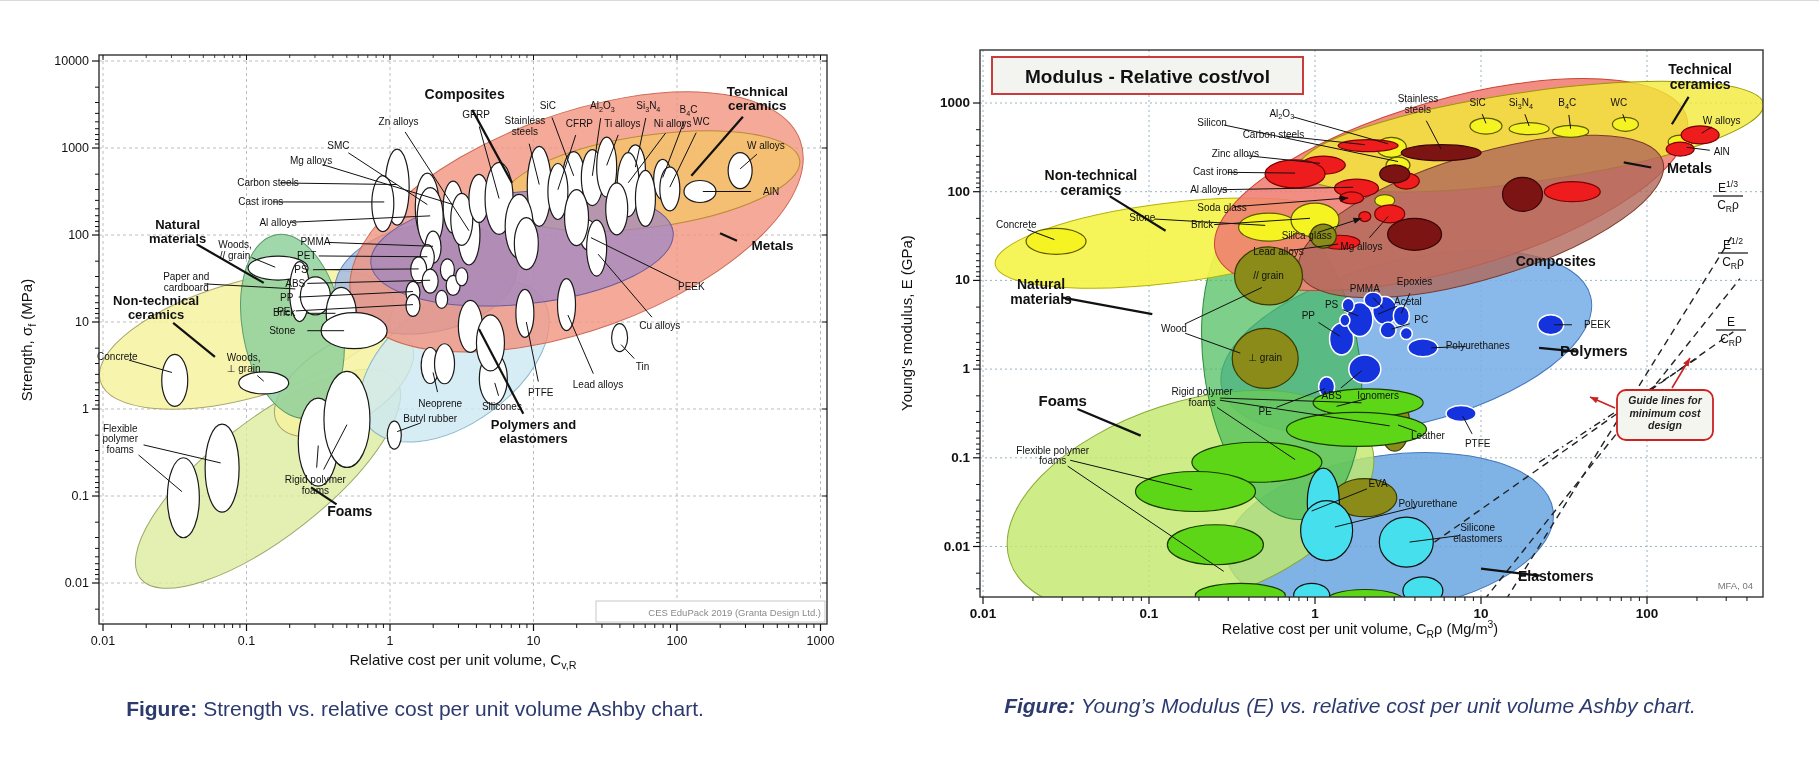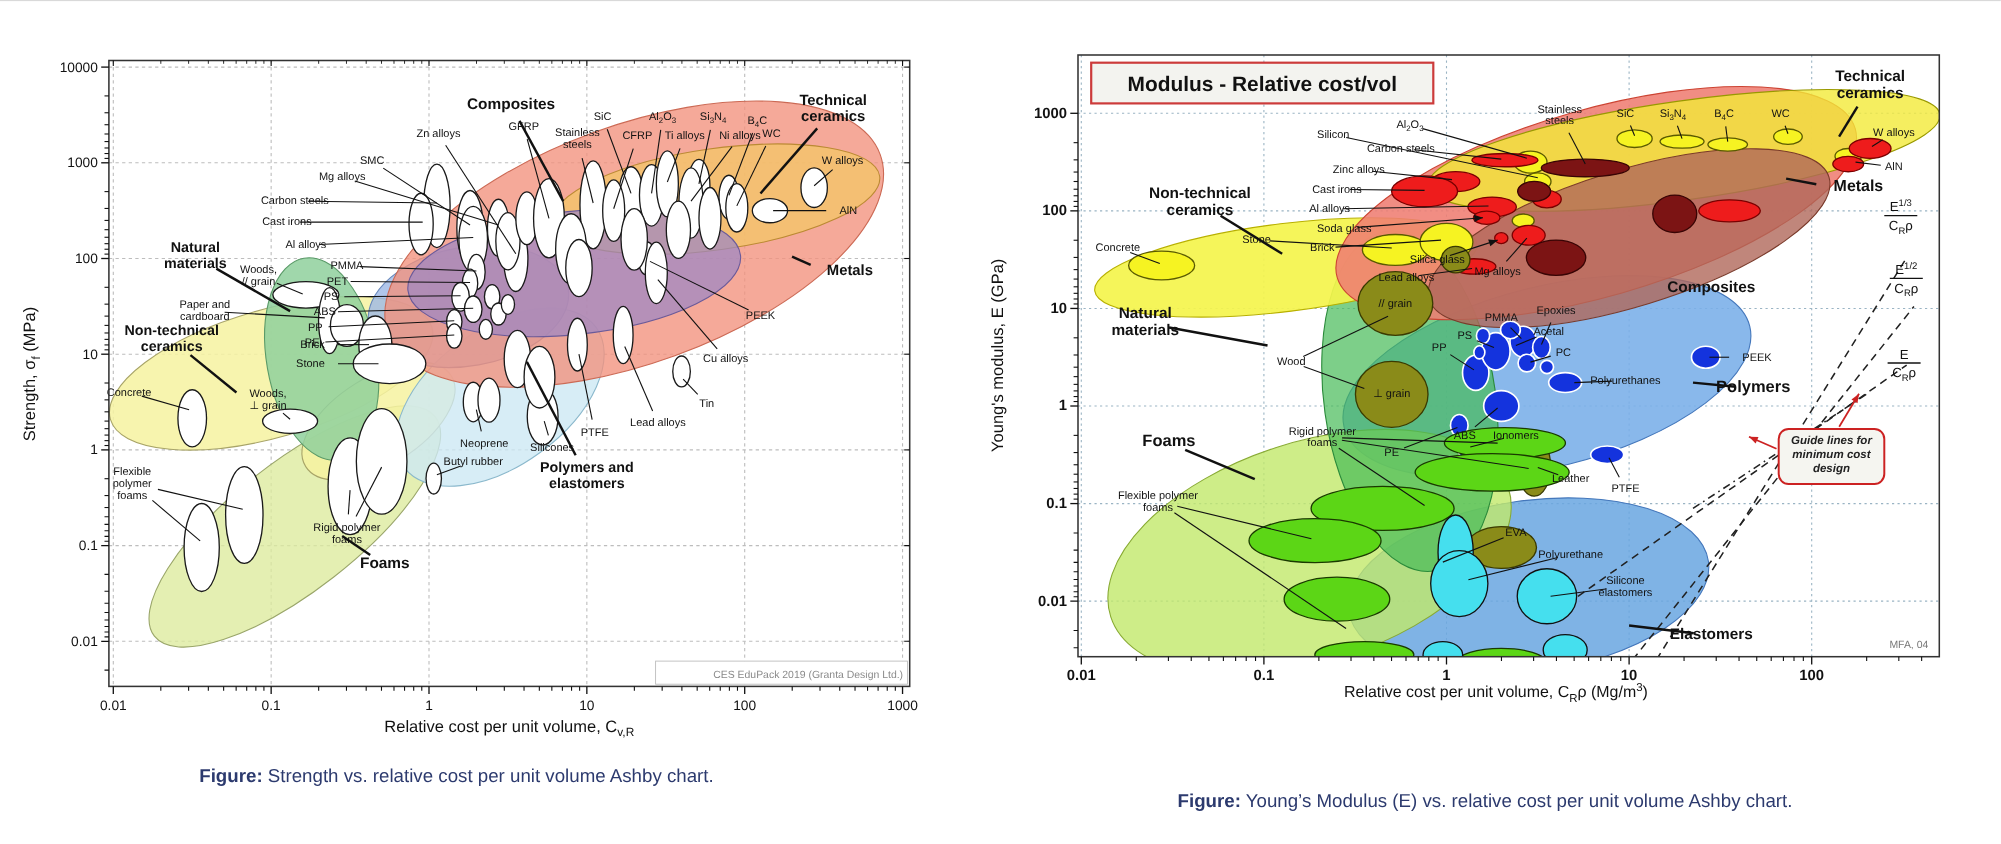--- a/index.html
+++ b/index.html
@@ -1,20 +1,20 @@
 <!DOCTYPE html>
 <html><head>
 <meta charset="utf-8">
 <style>
   html,body{margin:0;padding:0;background:#fff;width:1819px;height:767px;overflow:hidden;
     font-family:"Liberation Sans",sans-serif;}
   .canvas{position:relative;width:1819px;height:767px;background:#fff;}
   .topline{position:absolute;top:0;left:0;width:100%;height:1px;background:#d9d9d9;}
   #chart-svg{position:absolute;top:0;left:0;}
-  .caption{position:absolute;font-size:17px;color:#2c3a6e;text-align:center;line-height:1.5;}
+  .caption{position:absolute;font-size:21px;color:#2c3a6e;text-align:center;line-height:1.5;}
   .caption b{font-weight:700;}
 </style>
 </head>
 <body>
 
 <div class="canvas">
   <div class="topline"></div>
   <svg id="chart-svg" width="1819" height="688">
       <g>
         <clipPath id="clip-strength-vs-cost">
@@ -752,14 +752,14 @@
           <text x="1665" y="429" text-anchor="middle" font-size="10.5" font-style="italic" font-weight="600" fill="#222" font-family="&quot;Liberation Sans&quot;,sans-serif">design</text>
           <line x1="1672" y1="388" x2="1690" y2="358" stroke="#cc2222" stroke-width="1.6"></line>
           <polygon points="1690,358 1688.62801131886,366.5063298230684 1683.1400565942995,363.21355698833224" fill="#cc2222"></polygon>
           <line x1="1615" y1="408" x2="1590" y2="397" stroke="#cc2222" stroke-width="1.6"></line>
           <polygon points="1590,397 1598.6112838250333,397.2929008103753 1596.033756693731,403.15091701788094" fill="#cc2222"></polygon>
         </g>
         <text x="1753" y="589" text-anchor="end" font-size="9.5" fill="#777777" font-family="&quot;Liberation Sans&quot;,sans-serif">MFA, 04</text>
       </g>
     </svg>
   <div class="caption" style="left:70px;width:690px;top:693px;"><b>Figure:</b><span> Strength vs. relative cost per unit volume Ashby chart.</span></div>
-  <div class="caption" style="left:972px;width:756px;top:716px;"><b>Figure:</b><span> Young’s Modulus (E) vs. relative cost per unit volume Ashby chart.</span></div>
+  <div class="caption" style="left:972px;width:756px;top:690px;font-style:italic;"><b>Figure:</b><span> Young’s Modulus (E) vs. relative cost per unit volume Ashby chart.</span></div>
 </div>
 
 </body></html>

